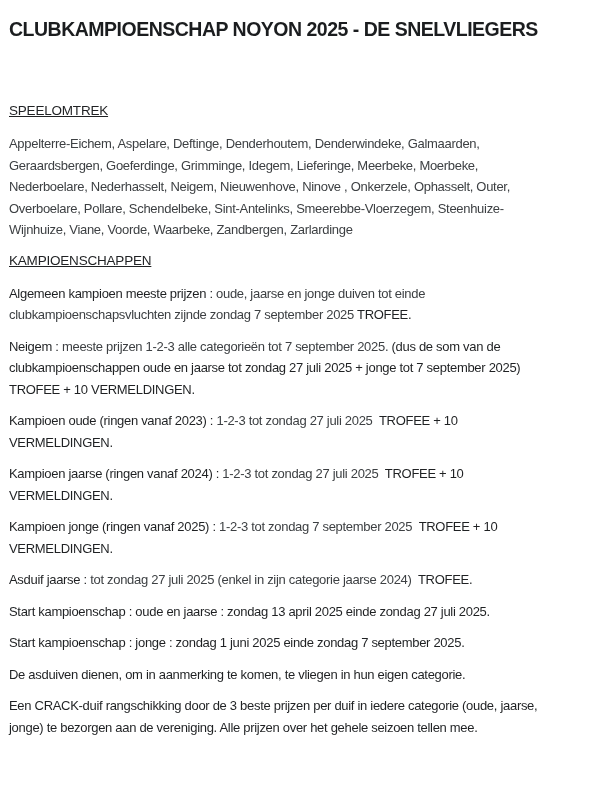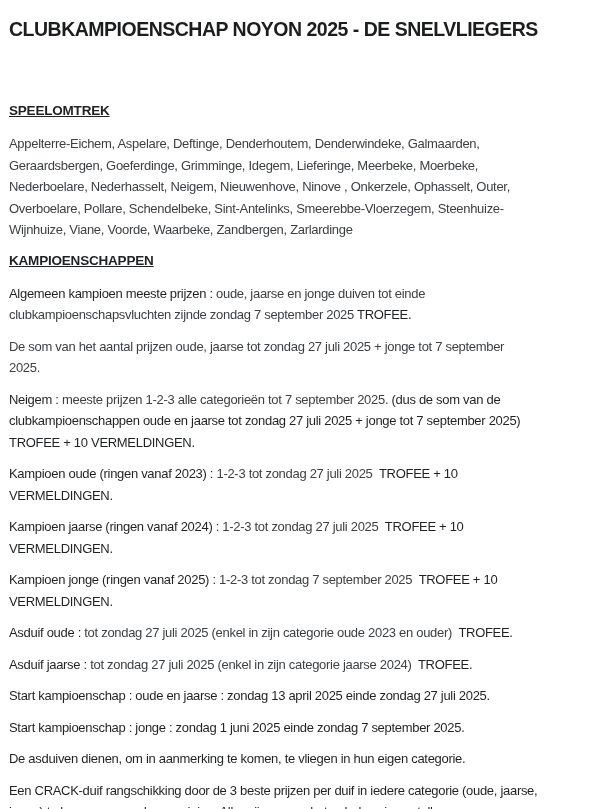--- a/index.html
+++ b/index.html
@@ -23,21 +23,21 @@
     line-height: 27px;
     font-weight: bold;
     letter-spacing: -0.5px;
     color: #1b1d1f;
     white-space: nowrap;
   }
   .section-heading {
     margin: 10px 0 12px 0;
     font-size: 13.5px;
     line-height: 20px;
-    font-weight: bold;
+    font-weight: normal;
     text-decoration: underline;
     letter-spacing: -0.2px;
     color: #1f2123;
   }
   .section-heading:first-of-type {
     margin-top: 0;
   }
   .para {
     margin: 0 0 10px 0;
     font-size: 13px;
@@ -57,25 +57,23 @@
 </head>
 <body>
 
 <div class="page">
   <h1 class="doc-title">CLUBKAMPIOENSCHAP NOYON 2025 - DE SNELVLIEGERS</h1>
   <div>
       <div class="section-heading">SPEELOMTREK</div>
       <p class="para"><span class="run">Appelterre-Eichem, Aspelare, Deftinge, Denderhoutem, Denderwindeke, Galmaarden, Geraardsbergen, Goeferdinge, Grimminge, Idegem, Lieferinge, Meerbeke, Moerbeke, Nederboelare, Nederhasselt, Neigem, Nieuwenhove, Ninove , Onkerzele, Ophasselt, Outer, Overboelare, Pollare, Schendelbeke, Sint-Antelinks, Smeerebbe-Vloerzegem, Steenhuize-Wijnhuize, Viane, Voorde, Waarbeke, Zandbergen, Zarlardinge</span></p>
       <div class="section-heading">KAMPIOENSCHAPPEN</div>
       <p class="para"><span class="run bold">Algemeen kampioen meeste prijzen : </span><span class="run">oude, jaarse en jonge duiven tot einde clubkampioenschapsvluchten zijnde zondag 7 september 2025 </span><span class="run bold">TROFEE.</span></p>
-      <p class="para"><span class="run">De som van het aantal prijzen oude, jaarse tot zondag 27 juli 2025 + jonge tot 7 september 2025.</span></p>
       <p class="para"><span class="run bold">Neigem : </span><span class="run">meeste prijzen 1-2-3 alle categorieën tot 7 september 2025. </span><span class="run bold">(dus de som van de clubkampioenschappen oude en jaarse tot zondag 27 juli 2025 + jonge tot 7 september 2025) TROFEE + 10 VERMELDINGEN.</span></p>
       <p class="para"><span class="run bold">Kampioen oude (ringen vanaf 2023) : </span><span class="run">1-2-3 tot zondag 27 juli 2025  </span><span class="run bold">TROFEE + 10 VERMELDINGEN.</span></p>
       <p class="para"><span class="run bold">Kampioen jaarse (ringen vanaf 2024) : </span><span class="run">1-2-3 tot zondag 27 juli 2025  </span><span class="run bold">TROFEE + 10 VERMELDINGEN.</span></p>
       <p class="para"><span class="run bold">Kampioen jonge (ringen vanaf 2025) : </span><span class="run">1-2-3 tot zondag 7 september 2025  </span><span class="run bold">TROFEE + 10 VERMELDINGEN.</span></p>
-      <p class="para"><span class="run bold">Asduif oude : </span><span class="run">tot zondag 27 juli 2025 (enkel in zijn categorie oude 2023 en ouder)  </span><span class="run bold">TROFEE.</span></p>
       <p class="para"><span class="run bold">Asduif jaarse : </span><span class="run">tot zondag 27 juli 2025 (enkel in zijn categorie jaarse 2024)  </span><span class="run bold">TROFEE.</span></p>
       <p class="para"><span class="run bold">Start kampioenschap : oude en jaarse : zondag 13 april 2025 einde zondag 27 juli 2025.</span></p>
       <p class="para"><span class="run bold">Start kampioenschap : jonge : zondag 1 juni 2025 einde zondag 7 september 2025.</span></p>
       <p class="para"><span class="run bold">De asduiven dienen, om in aanmerking te komen, te vliegen in hun eigen categorie.</span></p>
       <p class="para"><span class="run bold">Een CRACK-duif rangschikking door de 3 beste prijzen per duif in iedere categorie (oude, jaarse, jonge) te bezorgen aan de vereniging. Alle prijzen over het gehele seizoen tellen mee.</span></p>
     </div>
 </div>
 
 </body></html>

